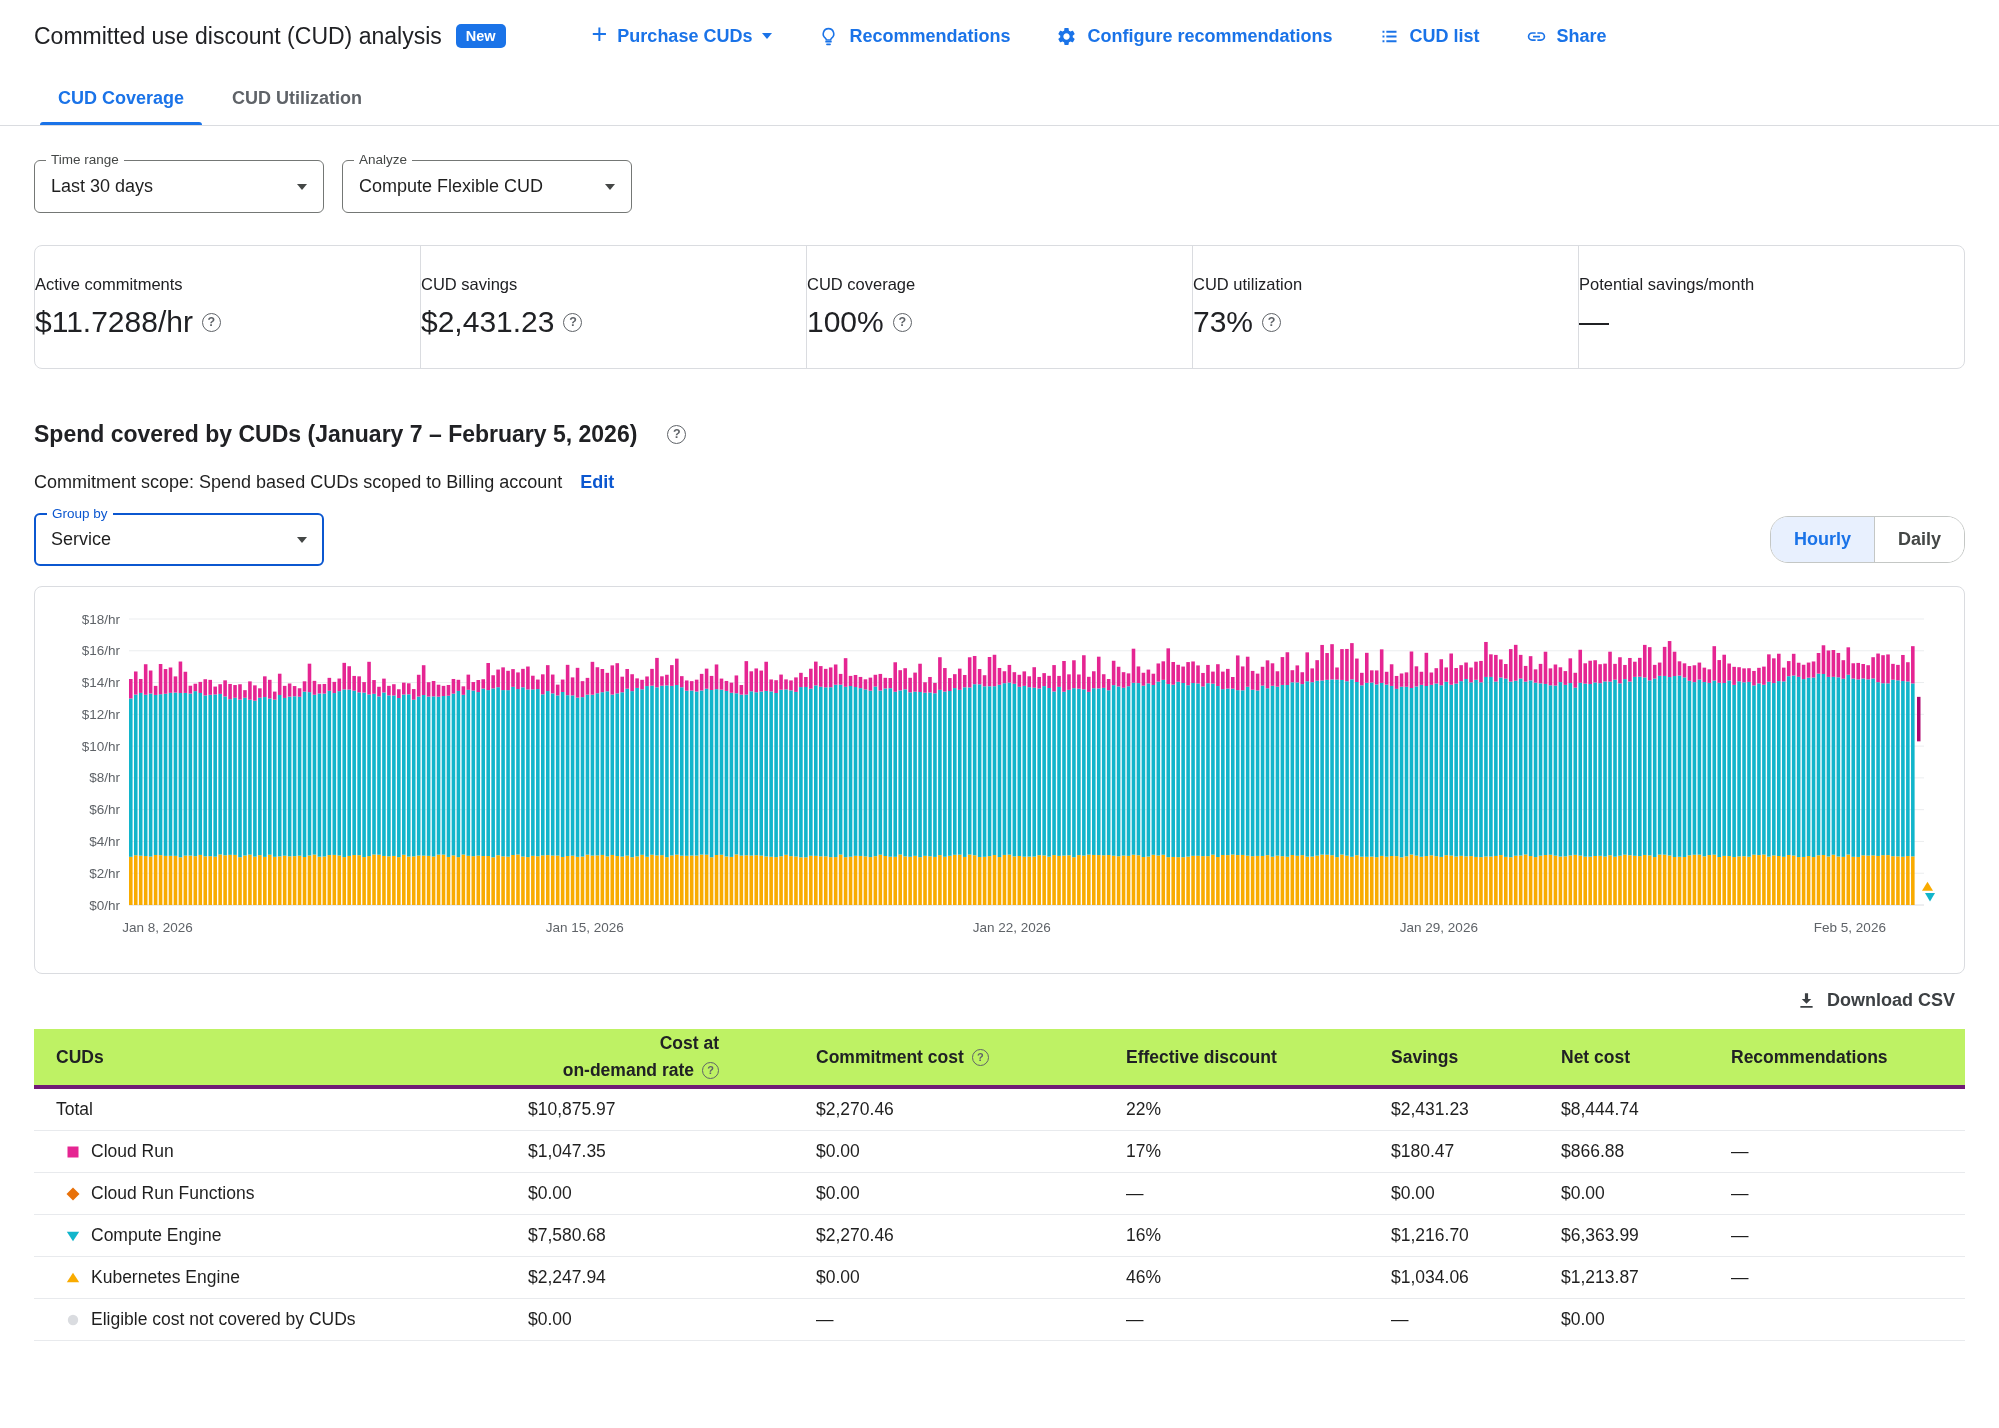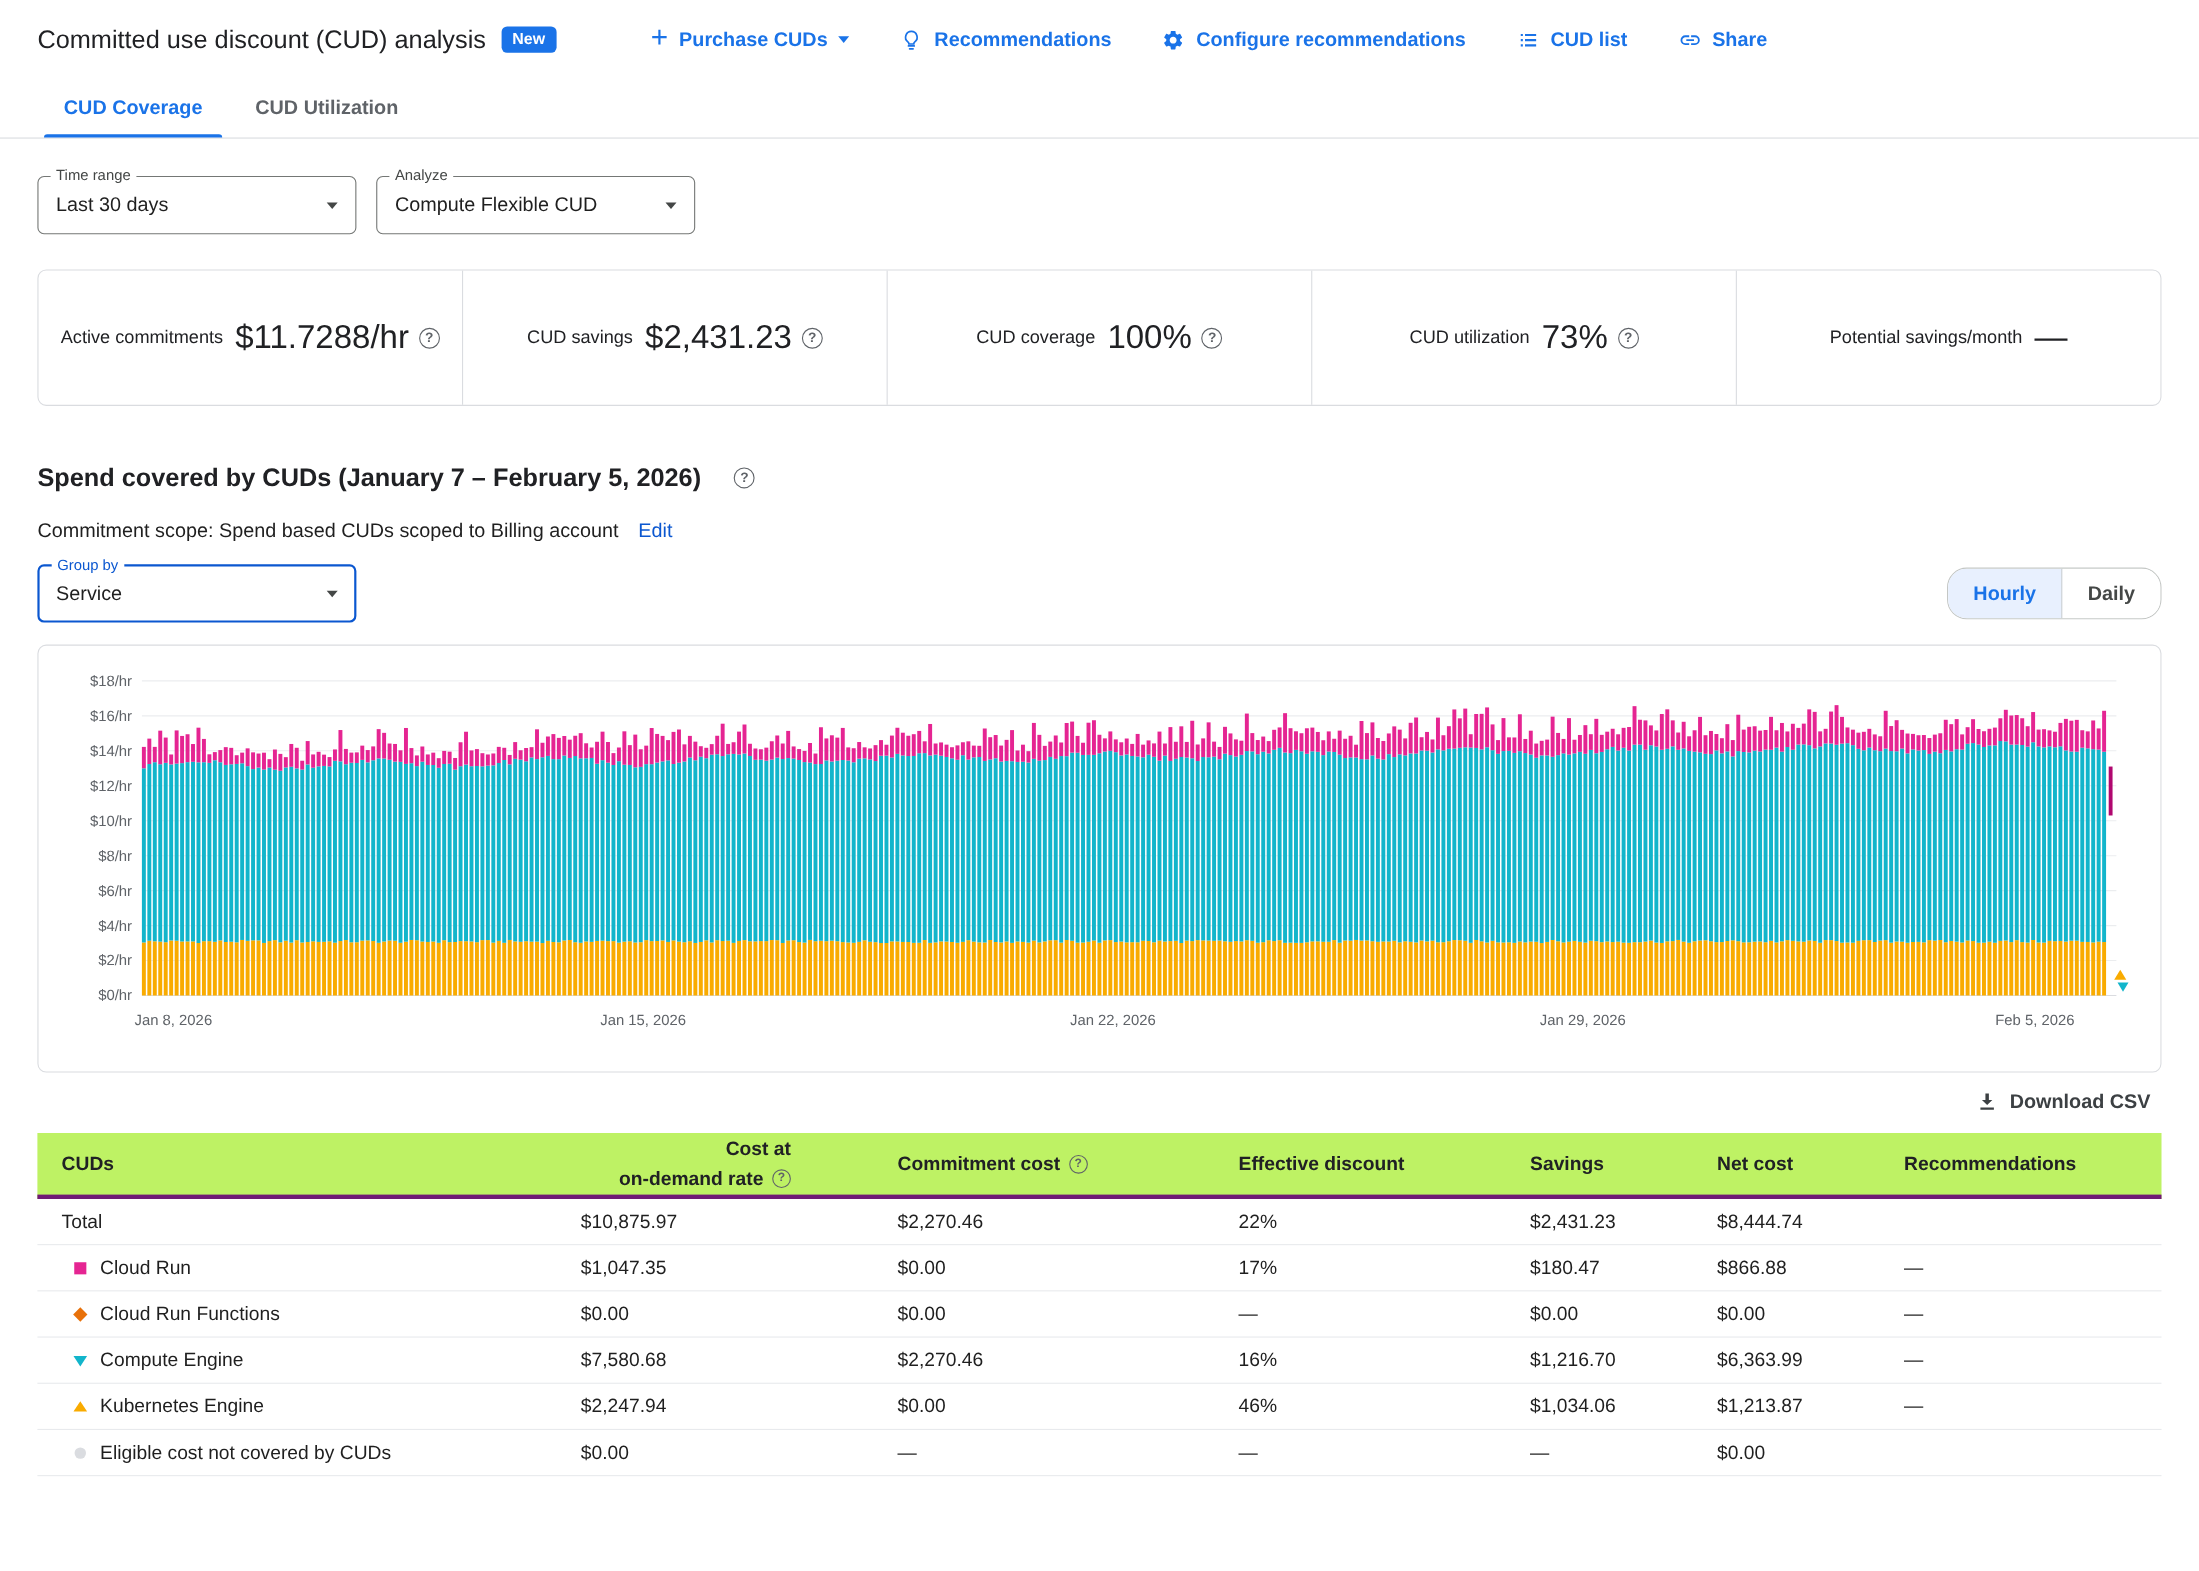--- a/index.html
+++ b/index.html
@@ -26,31 +26,31 @@
   
   .filters{display:flex;gap:18px;margin:34px 34px 0}
   .select{position:relative;display:flex;align-items:center;width:290px;height:53px;border:1px solid #747775;border-radius:6px;padding:0 16px;background:#fff;cursor:pointer}
   .select .flabel{position:absolute;top:-9px;left:11px;background:#fff;padding:0 5px;font-size:13.5px;color:#444746;white-space:nowrap}
   .select .fvalue{flex:1;font-size:18px;color:#1f1f1f;white-space:nowrap}
   .select.focused{border:2px solid #0b57d0;padding:0 15px}
   .select.focused .flabel{color:#0b57d0}
 
   
   .stats{display:flex;margin:32px 34px 0;border:1px solid #dadce0;border-radius:8px;height:124px}
-  .stat{flex:1;display:flex;flex-direction:row;align-items:center;justify-content:center;gap:11px}
+  .stat{flex:1;display:flex;flex-direction:column;justify-content:center;gap:11px}
   .stat + .stat{border-left:1px solid #dadce0}
   .slabel{font-size:16.5px;color:#202124}
   .svalue{display:flex;align-items:center;gap:9px;font-size:30px;color:#202124}
 
   .help{width:19px;height:19px;border:1.5px solid #5f6368;border-radius:50%;color:#5f6368;font-size:12.5px;font-weight:700;display:inline-flex;align-items:center;justify-content:center;flex:none;cursor:pointer;line-height:1}
   .help.small{width:17px;height:17px;font-size:11px}
 
   .section-title{display:flex;align-items:center;gap:30px;margin:52px 34px 0;font-size:23px;font-weight:600}
   .scope{margin:24px 34px 0;font-size:18px;color:#1f1f1f;display:flex;gap:18px;align-items:center}
-  .scope .edit{color:#0b57d0;font-weight:400}
+  .scope .edit{color:#0b57d0;font-weight:700}
 
   .controls{display:flex;align-items:center;justify-content:space-between;margin:20px 34px 0}
   .toggle{display:flex;border:1px solid #c4c7c5;border-radius:18px;overflow:hidden;height:47px}
   .seg{display:flex;align-items:center;padding:0 23px;font-size:18px;font-weight:600;color:#444746;background:#fff}
   .seg.selected{background:#e8f0fe;color:#1a73e8;border-right:1px solid #c4c7c5}
 
   .chart-card{margin:20px 34px 0;border:1px solid #dadce0;border-radius:8px;padding:18px 24px 12px 16px}
   .tick{font-size:13.5px;fill:#5f6368}
 
   .download-row{display:flex;justify-content:flex-end;align-items:center;gap:10px;margin:16px 44px 0;font-size:18px;font-weight:600;color:#3c4043;cursor:pointer}

